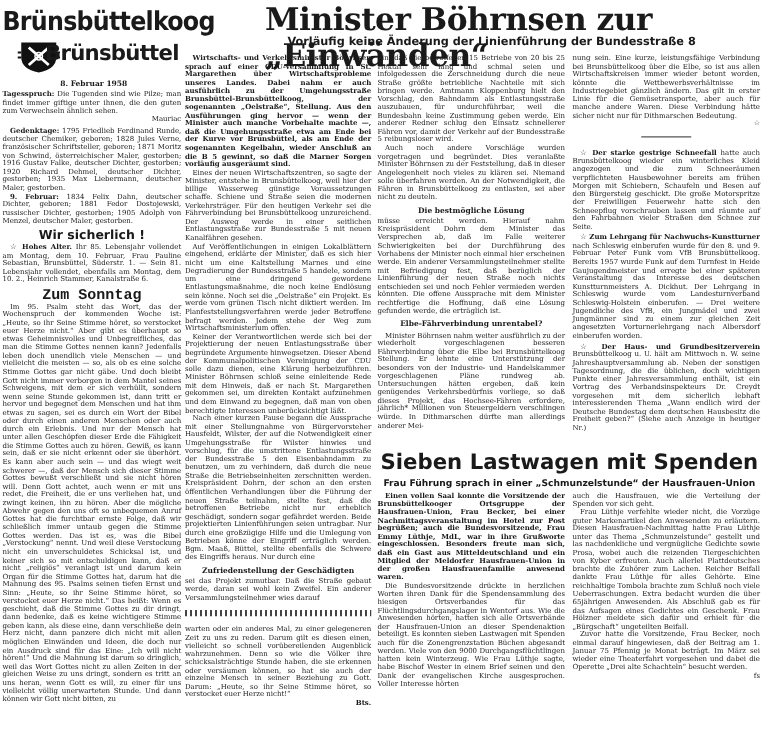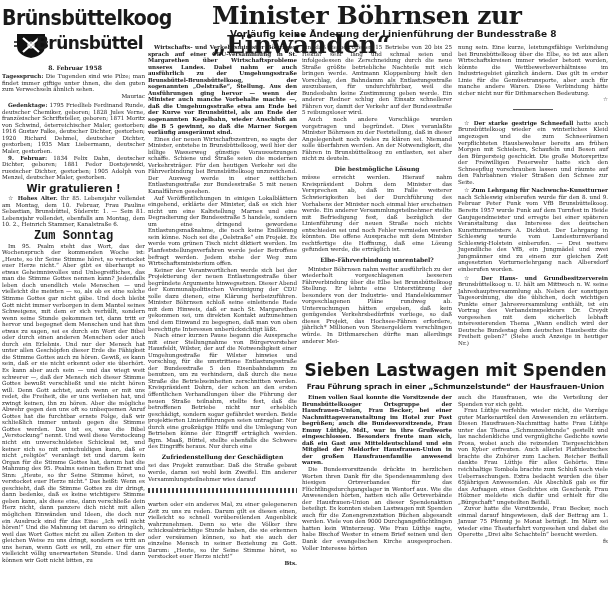--- a/index.html
+++ b/index.html
@@ -35,21 +35,21 @@
 <div class="abs date">8. Februar 1958</div>
 
 <div class="abs hl-main">Minister Böhrnsen zur „Einwänden“</div>
 <div class="abs hl-sub">Vorläufig keine Änderung der Linienführung der Bundesstraße 8</div>
 
 <div class="abs txt" style="left:2px;top:73px;width:143px;">
   <p class="noind"><span class="b">Tagesspruch:</span> <span>Die Tugenden sind wie Pilze; man findet immer giftige unter ihnen, die den guten zum Verwechseln ähnlich sehen.</span></p>
   <div style="text-align:right">Mauriac</div>
   <p style="margin-top:3px"><span class="b">Gedenktage:</span> <span>1795 Friedlieb Ferdinand Runde, deutscher Chemiker, geboren; 1828 Jules Verne, französischer Schriftsteller, geboren; 1871 Moritz von Schwind, österreichischer Maler, gestorben; 1916 Gustav Falke, deutscher Dichter, gestorben; 1920 Richard Dehmel, deutscher Dichter, gestorben; 1935 Max Liebermann, deutscher Maler, gestorben.</span></p>
   <p><span class="b">9. Februar:</span> <span>1834 Felix Dahn, deutscher Dichter, geboren; 1881 Fedor Dostojewski, russischer Dichter, gestorben; 1905 Adolph von Menzel, deutscher Maler, gestorben.</span></p>
-  <div class="sec-h" style="font-size:10px;margin:5px 0 3px;">Wir gratulieren !</div>
+  <div class="sec-h" style="font-size:10px;margin:5px 0 3px;">Wir sicherlich !</div>
   <p><span class="star">☆</span> <span class="b">Hohes Alter.</span> <span>Ihr 85. Lebensjahr vollendet am Montag, dem 10. Februar, Frau Pauline Sebastian, Brunsbüttel, Süderstr. 1. — Sein 81. Lebensjahr vollendet, ebenfalls am Montag, dem 10. 2., Heinrich Stammer, Kanalstraße 6.</span></p>
   <div class="sec-h" style="font-size:12px;margin:5px 0 3px;font-family:Liberation Mono, monospace;">Zum Sonntag</div>
   <p>Im 95. Psalm steht das Wort, das der Wochenspruch der kommenden Woche ist: „Heute, so ihr Seine Stimme höret, so verstocket euer Herze nicht.“ Aber gibt es überhaupt so etwas Geheimnisvolles und Unbegreifliches, das man die Stimme Gottes nennen kann? Jedenfalls leben doch unendlich viele Menschen — und vielleicht die meisten — so, als ob es eine solche Stimme Gottes gar nicht gäbe. Und doch bleibt Gott nicht immer verborgen in dem Mantel seines Schweigens, mit dem er sich verhüllt, sondern wenn seine Stunde gekommen ist, dann tritt er hervor und begegnet dem Menschen und hat ihm etwas zu sagen, sei es durch ein Wort der Bibel oder durch einen anderen Menschen oder auch durch ein Erlebnis. Und nur der Mensch hat unter allen Geschöpfen dieser Erde die Fähigkeit die Stimme Gottes auch zu hören. Gewiß, es kann sein, daß er sie nicht erkennt oder sie überhört. Es kann aber auch sein — und das wiegt weit schwerer —, daß der Mensch sich dieser Stimme Gottes bewußt verschließt und sie nicht hören will. Denn Gott achtet, auch wenn er mit uns redet, die Freiheit, die er uns verliehen hat, und zwingt keinen, ihn zu hören. Aber die mögliche Abwehr gegen den uns oft so unbequemen Anruf Gottes hat die furchtbar ernste Folge, daß wir schließlich immer untaub gegen die Stimme Gottes werden. Das ist es, was die Bibel „Verstockung“ nennt. Und weil diese Verstockung nicht ein unverschuldetes Schicksal ist, und keiner sich so mit entschuldigen kann, daß er nicht „religiös“ veranlagt ist und darum kein Organ für die Stimme Gottes hat, darum hat die Mahnung des 95. Psalms seinen tiefen Ernst und Sinn: „Heute, so ihr Seine Stimme höret, so verstocket euer Herze nicht.“ Das heißt: Wenn es geschieht, daß die Stimme Gottes zu dir dringt, dann bedenke, daß es keine wichtigere Stimme geben kann, als diese eine, dann verschließe dein Herz nicht, dann panzere dich nicht mit allen möglichen Einwänden und Ideen, die doch nur ein Ausdruck sind für das Eine: „Ich will nicht hören!“ Und die Mahnung ist darum so dringlich, weil das Wort Gottes nicht zu allen Zeiten in der gleichen Weise zu uns dringt, sondern es tritt an uns heran, wenn Gott es will, zu einer für uns vielleicht völlig unerwarteten Stunde. Und dann können wir Gott nicht bitten, zu</p>
 </div>
 
 <div class="abs txt" style="left:148px;top:44px;width:149px;">
   <p class="b">Wirtschafts- und Verkehrsminister Böhrnsen sprach auf einer CDU-Versammlung in St. Margarethen über Wirtschaftsprobleme unseres Landes. Dabei nahm er auch ausführlich zu der Umgehungsstraße Brunsbüttel-Brunsbüttelkoog, der sogenannten „Oelstraße“, Stellung. Aus den Ausführungen ging hervor — wenn der Minister auch manche Vorbehalte machte —, daß die Umgehungsstraße etwa am Ende bei der Kurve vor Brunsbüttel, als am Ende der sogenannten Kegelbahn, wieder Anschluß an die B 5 gewinnt, so daß die Marner Sorgen vorläufig ausgeräumt sind.</p>
   <p>Eines der neuen Wirtschaftszentren, so sagte der Minister, entstehe in Brunsbüttelkoog, weil hier der billige Wasserweg günstige Voraussetzungen schaffe. Schiene und Straße seien die modernen Verkehrsträger. Für den heutigen Verkehr sei die Fährverbindung bei Brunsbüttelkoog unzureichend. Der Ausweg werde in einer seitlichen Entlastungsstraße zur Bundesstraße 5 mit neuen Kanalfähren gesehen.</p>
   <p>Auf Veröffentlichungen in einigen Lokalblättern eingehend, erklärte der Minister, daß es sich hier nicht um eine Kaltstellung Marnes und eine Degradierung der Bundesstraße 5 handele, sondern um eine dringend gewordene Entlastungsmaßnahme, die noch keine Endlösung sein könne. Noch sei die „Oelstraße“ ein Projekt. Es werde vom grünen Tisch nicht diktiert werden. Im Planfeststellungsverfahren werde jeder Betroffene befragt werden. Jedem stehe der Weg zum Wirtschaftsministerium offen.</p>
   <p>Keiner der Verantwortlichen werde sich bei der Projektierung der neuen Entlastungsstraße über begründete Argumente hinwegsetzen. Dieser Abend der Kommunalpolitischen Vereinigung der CDU solle dazu dienen, eine Klärung herbeizuführen. Minister Böhrnsen schloß seine einleitende Rede mit dem Hinweis, daß er nach St. Margarethen gekommen sei, um direkten Kontakt aufzunehmen und dem Einwand zu begegnen, daß man von oben berechtigte Interessen unberücksichtigt läßt.</p>

